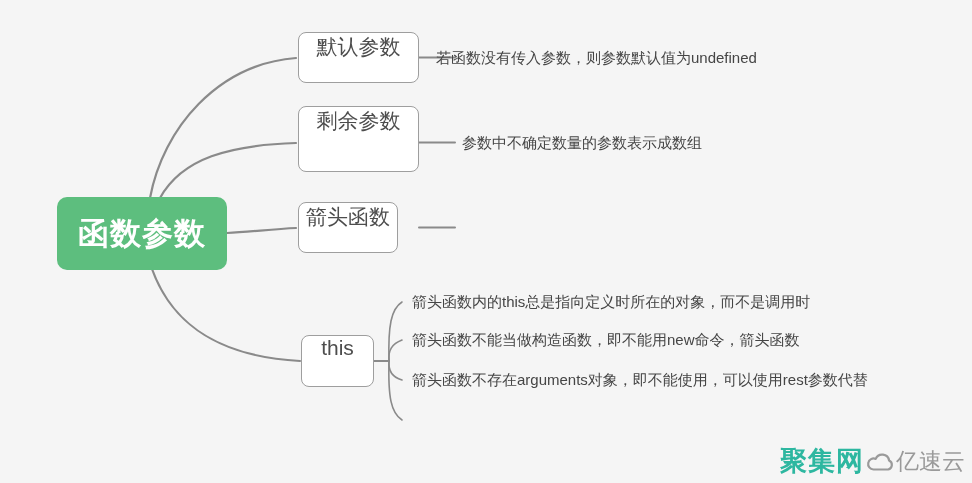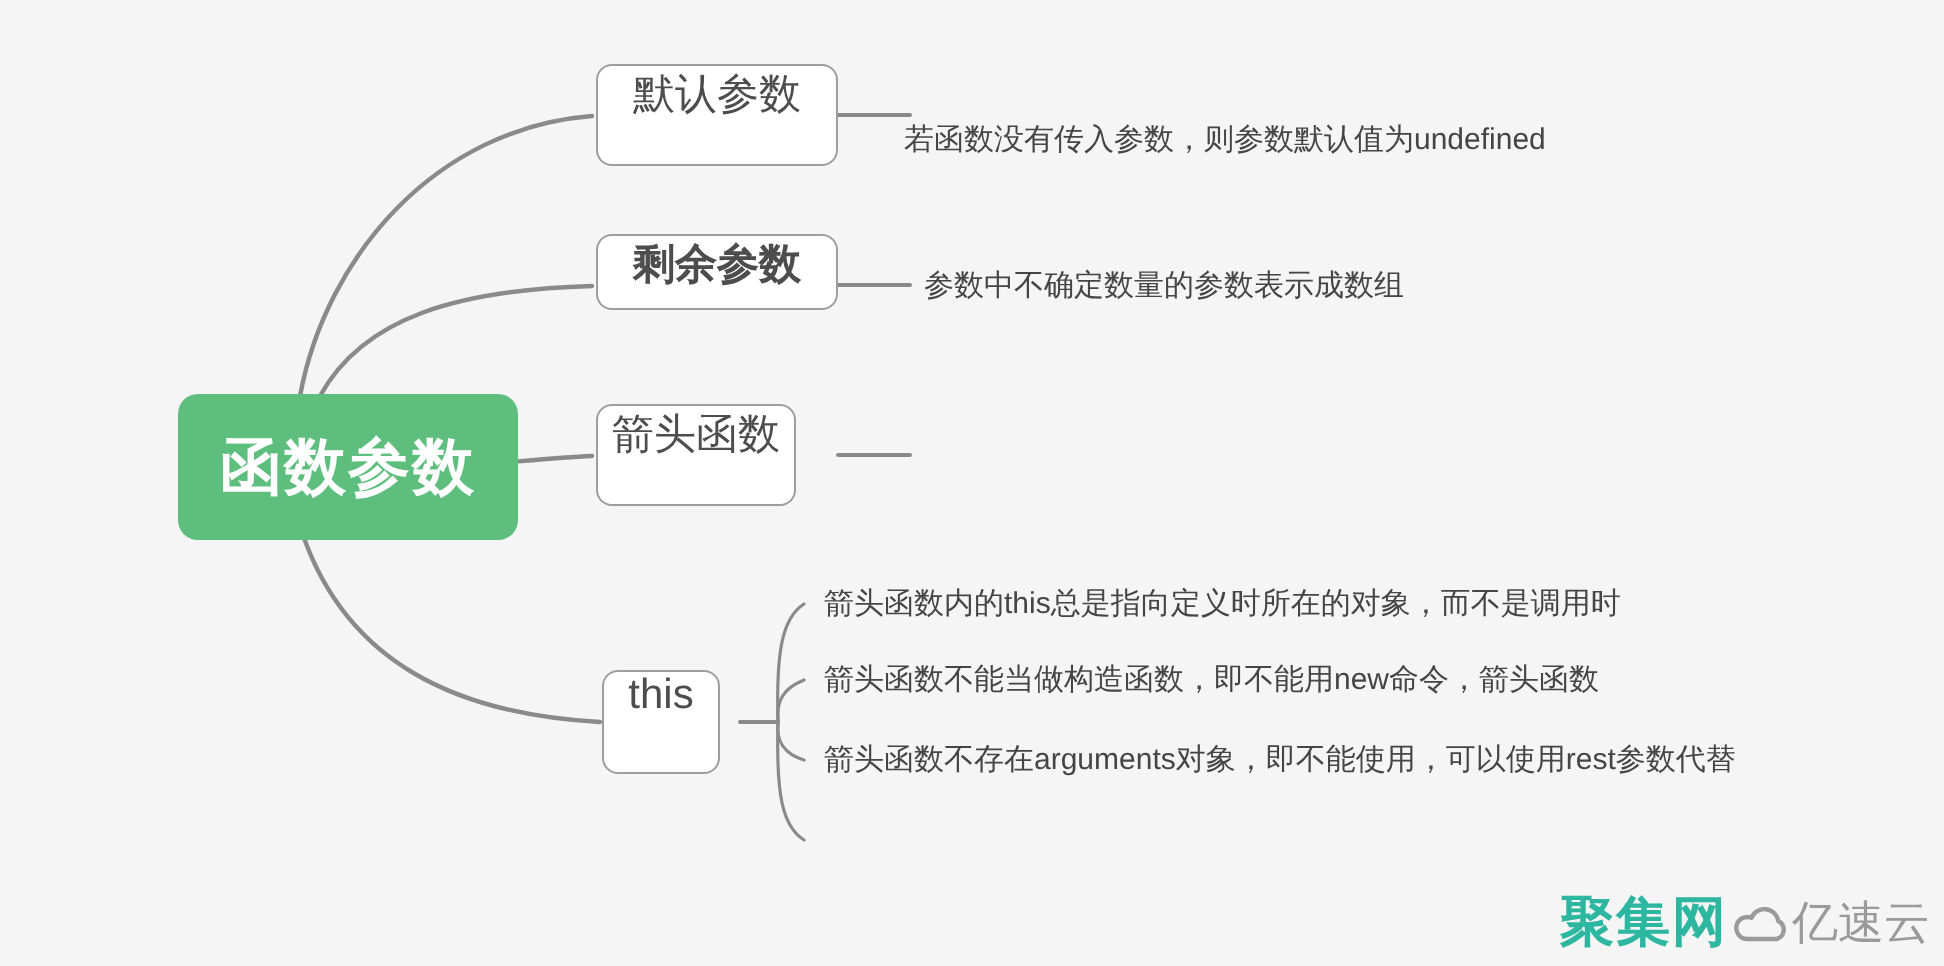--- a/index.html
+++ b/index.html
@@ -49,34 +49,33 @@
   .root-node{
     position:absolute;
     left:57px;top:197px;width:170px;height:73px;
     display:flex;align-items:center;justify-content:center;
     background:var(--root-bg);
     border-radius:10px;
     color:var(--root-text);
     font-size:31px;
     font-weight:bold;
     letter-spacing:1px;
-    margin-left:32px;
   }
   .node-1{left:298px;top:32px;width:121px;height:51px;}
-  .node-2{left:298px;top:117px;width:121px;height:38px;font-weight:bold;}
+  .node-2{left:298px;top:106px;width:121px;height:66px;}
   .node-3{left:298px;top:202px;width:100px;height:51px;}
-  .node-this{left:301px;top:335px;width:59px;height:52px;}
+  .node-this{left:301px;top:335px;width:73px;height:52px;}
   .note{
     position:absolute;
     transform:translateY(-50%);
     color:var(--note-text);
     font-size:15px;
     white-space:nowrap;
   }
-  .note-1{left:452px;top:58px;margin-top:12px;}
+  .note-1{left:436px;top:58px;}
   .note-2{left:462px;top:143px;}
   .note-3{left:462px;top:228px;}
   .tnote-1{left:412px;top:302px;}
   .tnote-2{left:412px;top:340px;}
   .tnote-3{left:412px;top:380px;}
   .tnote-4{left:412px;top:420px;}
   .watermark{
     position:absolute;
     right:7px;bottom:4px;
     display:flex;align-items:center;gap:1px;

